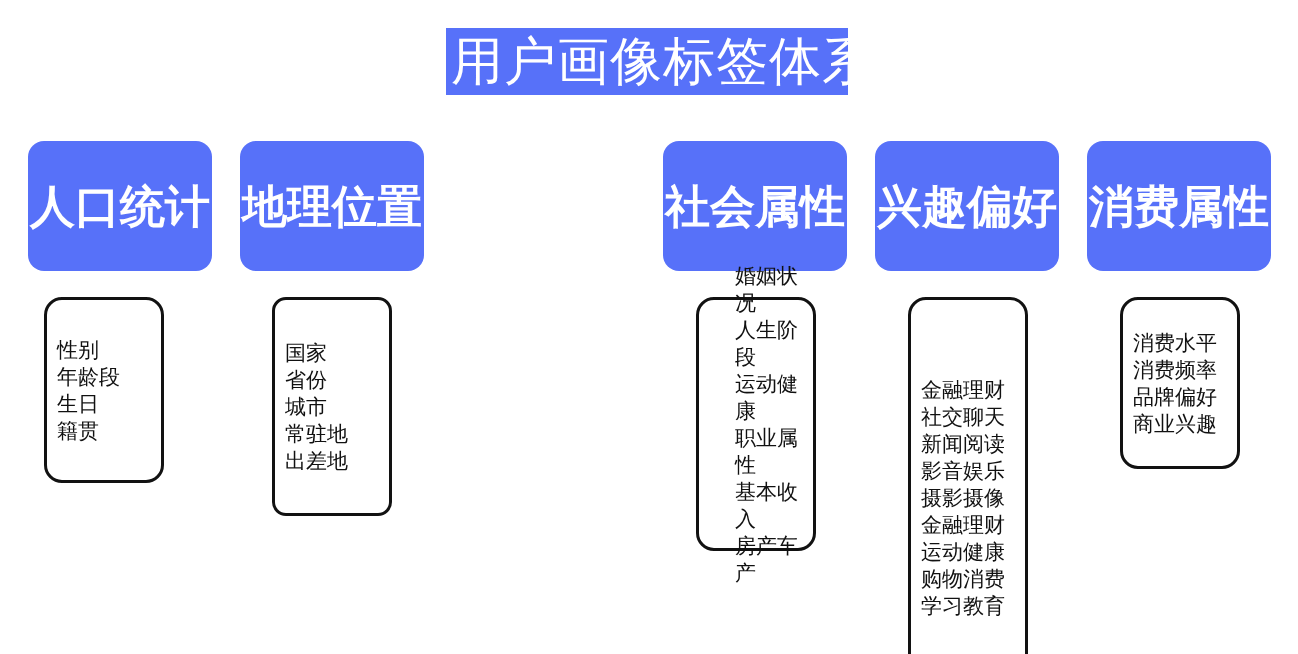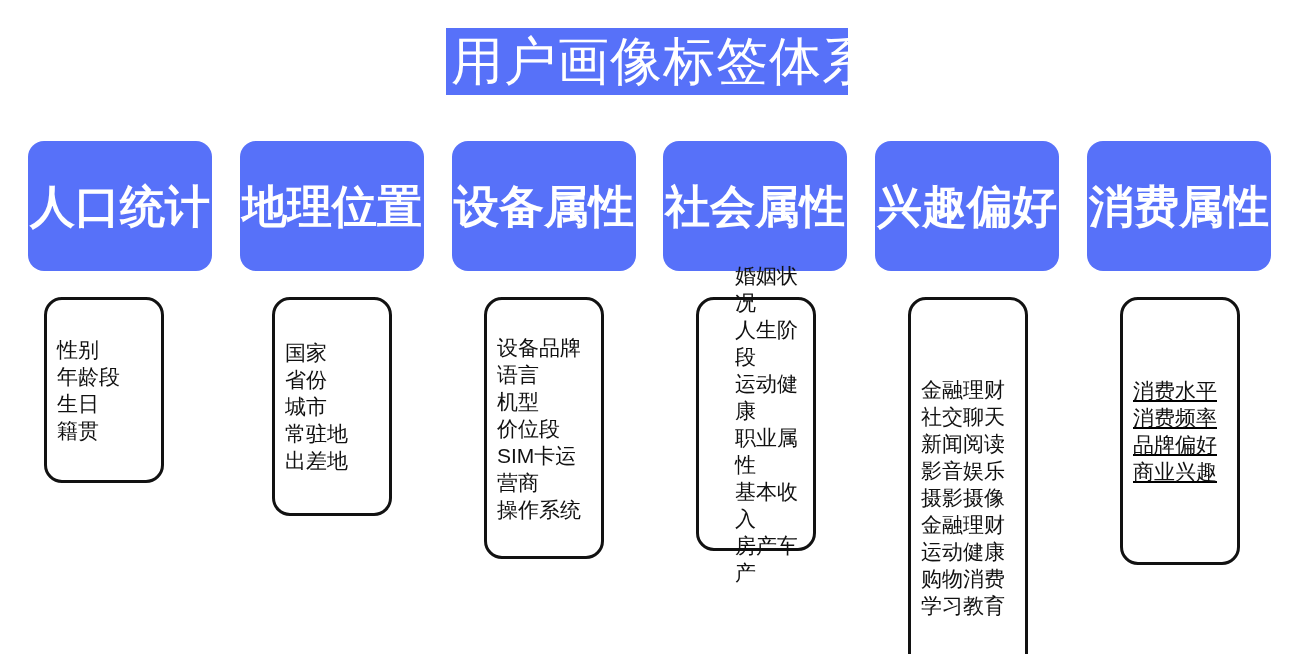--- a/index.html
+++ b/index.html
@@ -122,42 +122,27 @@
           <li class="attr-item">年龄段</li>
           <li class="attr-item">生日</li>
           <li class="attr-item">籍贯</li>
         </ul>
       </div>
     </div>
     <div class="column" style="left: 240px;">
       <div class="category-header">
         <span class="header-text">地理位置</span>
       </div>
-      <div class="attr-card" style="height: 219px; left: 32px;">
+      <div class="attr-card" style="height: 219px; left: 32px; border-radius: 14px;">
         <ul class="attr-list">
           <li class="attr-item">国家</li>
           <li class="attr-item">省份</li>
           <li class="attr-item">城市</li>
           <li class="attr-item">常驻地</li>
           <li class="attr-item">出差地</li>
-        </ul>
-      </div>
-    </div>
-    <div class="column" style="left: 452px;">
-      <div class="category-header">
-        <span class="header-text">设备属性</span>
-      </div>
-      <div class="attr-card" style="height: 262px; left: 32px;">
-        <ul class="attr-list">
-          <li class="attr-item">设备品牌</li>
-          <li class="attr-item">语言</li>
-          <li class="attr-item">机型</li>
-          <li class="attr-item">价位段</li>
-          <li class="attr-item">SIM卡运营商</li>
-          <li class="attr-item">操作系统</li>
         </ul>
       </div>
     </div>
     <div class="column" style="left: 663px;">
       <div class="category-header">
         <span class="header-text">社会属性</span>
       </div>
       <div class="attr-card" style="height: 254px; left: 33px; padding-left: 36px;">
         <ul class="attr-list">
           <li class="attr-item">婚姻状况</li>
@@ -184,21 +169,21 @@
           <li class="attr-item">运动健康</li>
           <li class="attr-item">购物消费</li>
           <li class="attr-item">学习教育</li>
         </ul>
       </div>
     </div>
     <div class="column" style="left: 1087px;">
       <div class="category-header">
         <span class="header-text">消费属性</span>
       </div>
-      <div class="attr-card" style="height: 268px; left: 33px; text-decoration: underline;">
+      <div class="attr-card" style="height: 172px; left: 33px;">
         <ul class="attr-list">
           <li class="attr-item">消费水平</li>
           <li class="attr-item">消费频率</li>
           <li class="attr-item">品牌偏好</li>
           <li class="attr-item">商业兴趣</li>
         </ul>
       </div>
     </div>
   </div>
 

